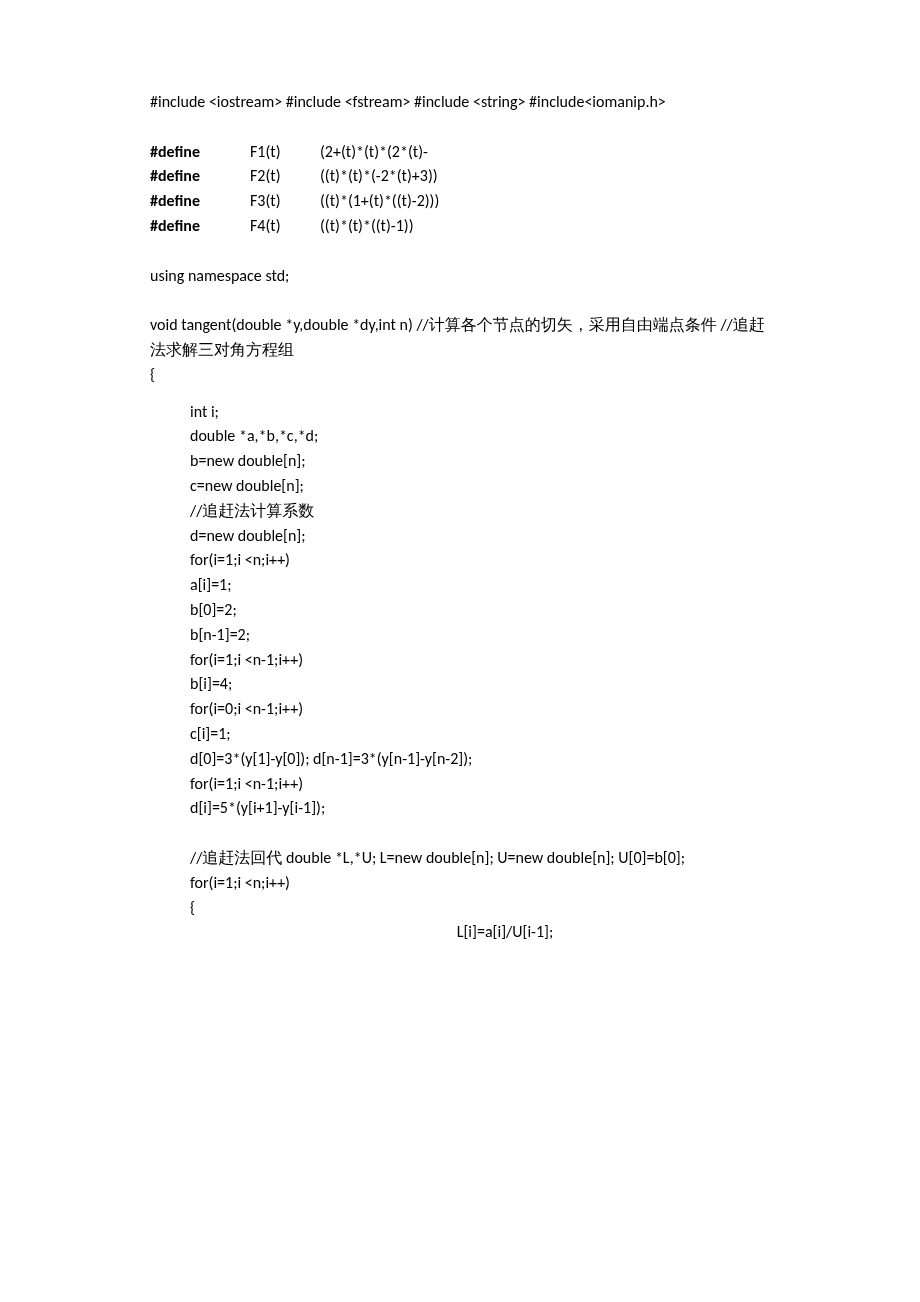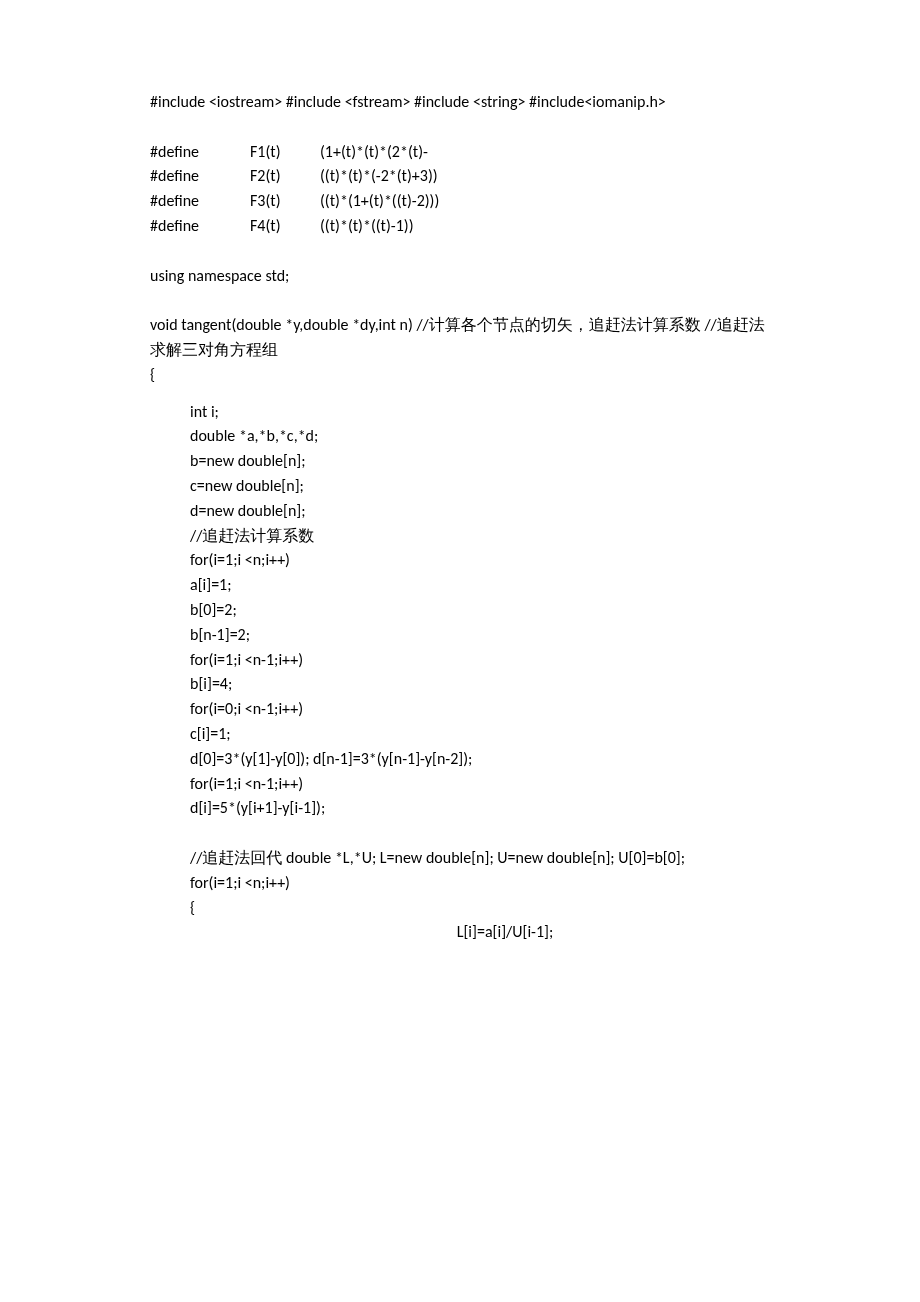--- a/index.html
+++ b/index.html
@@ -23,40 +23,40 @@
   }
   .block {
     margin: 0;
   }
   .gap {
     height: 1.55em;
   }
   .row {
     display: flex;
   }
-  .c1 { width: 100px; flex: none; }
+  .c1 { width: 100px; flex: none; font-weight: bold; }
   .c2 { width: 70px; flex: none; }
   .c3 { flex: 1; }
   .indent1 { padding-left: 40px; margin-top: 12px; }
   .indent2 { padding-left: 90px; text-align: center; }
 </style>
 </head>
 <body>
 
 <div class="page">
 
   <div class="block">#include &lt;iostream&gt; #include &lt;fstream&gt; #include &lt;string&gt; #include&lt;iomanip.h&gt;</div>
 
   <div class="gap"></div>
 
   <div>
     <div class="row">
       <span class="c1">#define</span>
       <span class="c2">F1(t)</span>
-      <span class="c3">(1+(t)*(t)*(2*(t)-</span>
+      <span class="c3">(2+(t)*(t)*(2*(t)-</span>
     </div>
     <div class="row">
       <span class="c1">#define</span>
       <span class="c2">F2(t)</span>
       <span class="c3">((t)*(t)*(-2*(t)+3))</span>
     </div>
     <div class="row">
       <span class="c1">#define</span>
       <span class="c2">F3(t)</span>
       <span class="c3">((t)*(1+(t)*((t)-2)))</span>
@@ -68,35 +68,35 @@
     </div>
   </div>
 
   <div class="gap"></div>
 
   <div class="block">using namespace std;</div>
 
   <div class="gap"></div>
 
   <div class="block">
-    <span> void tangent(double *y,double *dy,int n) //</span><span class="cjk">计算各个节点的切</span><span class="cjk">矢，追赶法计算系数</span><span>  //</span><span class="cjk">追赶法求解三对角方程组</span>
+    <span> void tangent(double *y,double *dy,int n) //</span><span class="cjk">计算各个节点的切</span><span class="cjk">矢，采用自由端点条件</span><span>  //</span><span class="cjk">追赶法求解三对角方程组</span>
   </div>
 
   <div class="block">{</div>
 
   <div class="indent1">
     <div>int i;</div>
     <div>double *a,*b,*c,*d;</div>
     <div>b=new double[n];</div>
     <div>c=new double[n];</div>
-    <div>d=new double[n];</div>
-
     <div>
       <span>//</span><span class="cjk">追赶法计算系数</span>
     </div>
+
+    <div>d=new double[n];</div>
 
     <div>for(i=1;i &lt;n;i++)</div>
     <div>a[i]=1;</div>
     <div>b[0]=2;</div>
     <div>b[n-1]=2;</div>
     <div>for(i=1;i &lt;n-1;i++)</div>
     <div>b[i]=4;</div>
     <div>for(i=0;i &lt;n-1;i++)</div>
     <div>c[i]=1;</div>
     <div>d[0]=3*(y[1]-y[0]); d[n-1]=3*(y[n-1]-y[n-2]);</div>

